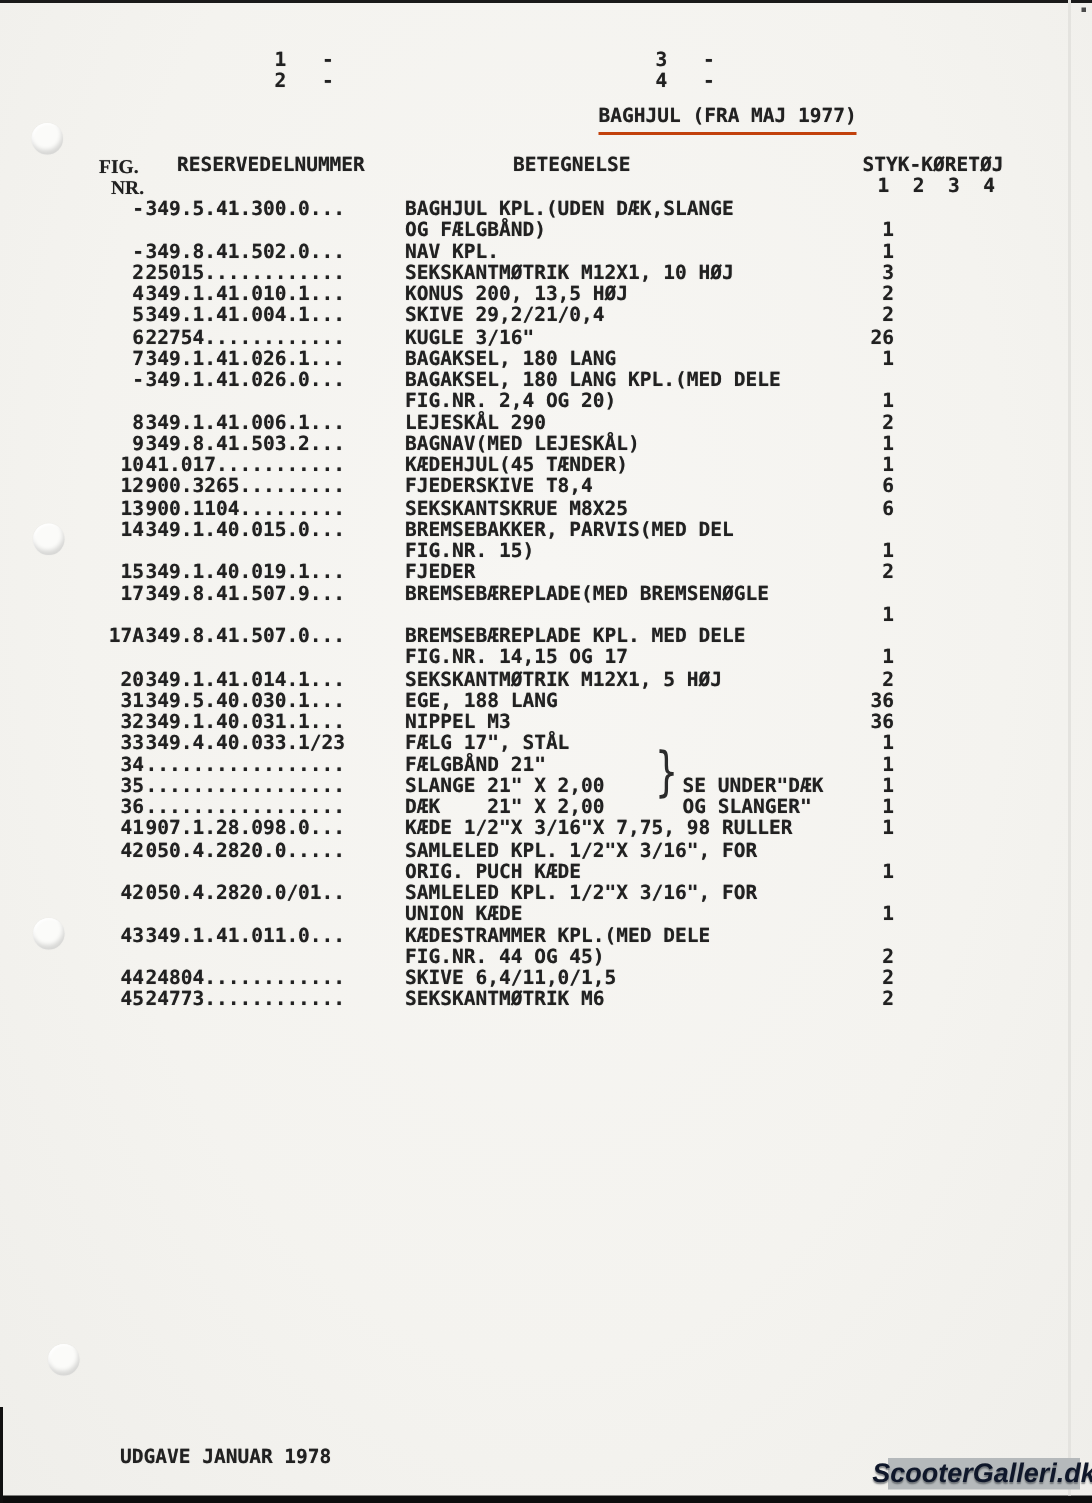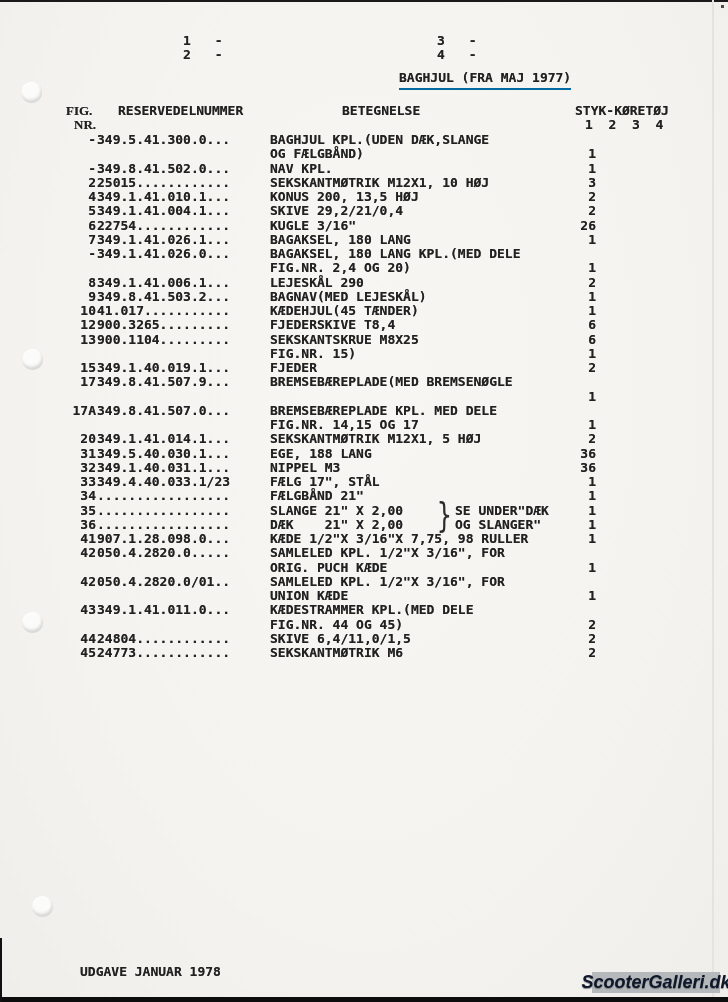--- a/index.html
+++ b/index.html
@@ -17,21 +17,21 @@
   }
   
   .ref{word-spacing:16px;}
   #ref1{left:183px;top:34px;}
   #ref2{left:183px;top:48px;}
   #ref3{left:437px;top:34px;}
   #ref4{left:437px;top:48px;}
   
   #title{
     left:399px;top:71px;
-    padding-bottom:3px;border-bottom:2px solid #0369a1;
+    padding-bottom:3px;border-bottom:2px solid #c2410c;
   }
   
   #colFig {left:66px;top:104px;font-family:Liberation Serif, serif;}
   #colNr  {left:74px;top:118px;font-family:Liberation Serif, serif;}
   #colPart{left:118px;top:104px;}
   #colDesc{left:342px;top:104px;}
   #colQty {left:575px;top:104px;}
   #colQtyNums{left:585px;top:118px;}
   
   #tableLines{position:absolute;left:0;top:133px;width:728px;}
@@ -212,20 +212,27 @@
     <span class="cell c-qty">6</span>
   </div>
     <div class="line">
     <span class="cell c-fig">13</span>
     <span class="cell c-part">900.1104.........</span>
     <span class="cell c-desc">SEKSKANTSKRUE M8X25</span>
     <span class="cell c-note"></span>
     <span class="cell c-qty">6</span>
   </div>
     <div class="line">
+    <span class="cell c-fig">14</span>
+    <span class="cell c-part">349.1.40.015.0...</span>
+    <span class="cell c-desc">BREMSEBAKKER, PARVIS(MED DEL</span>
+    <span class="cell c-note"></span>
+    <span class="cell c-qty"></span>
+  </div>
+    <div class="line">
     <span class="cell c-fig"></span>
     <span class="cell c-part"></span>
     <span class="cell c-desc">FIG.NR. 15)</span>
     <span class="cell c-note"></span>
     <span class="cell c-qty">1</span>
   </div>
     <div class="line">
     <span class="cell c-fig">15</span>
     <span class="cell c-part">349.1.40.019.1...</span>
     <span class="cell c-desc">FJEDER</span>

